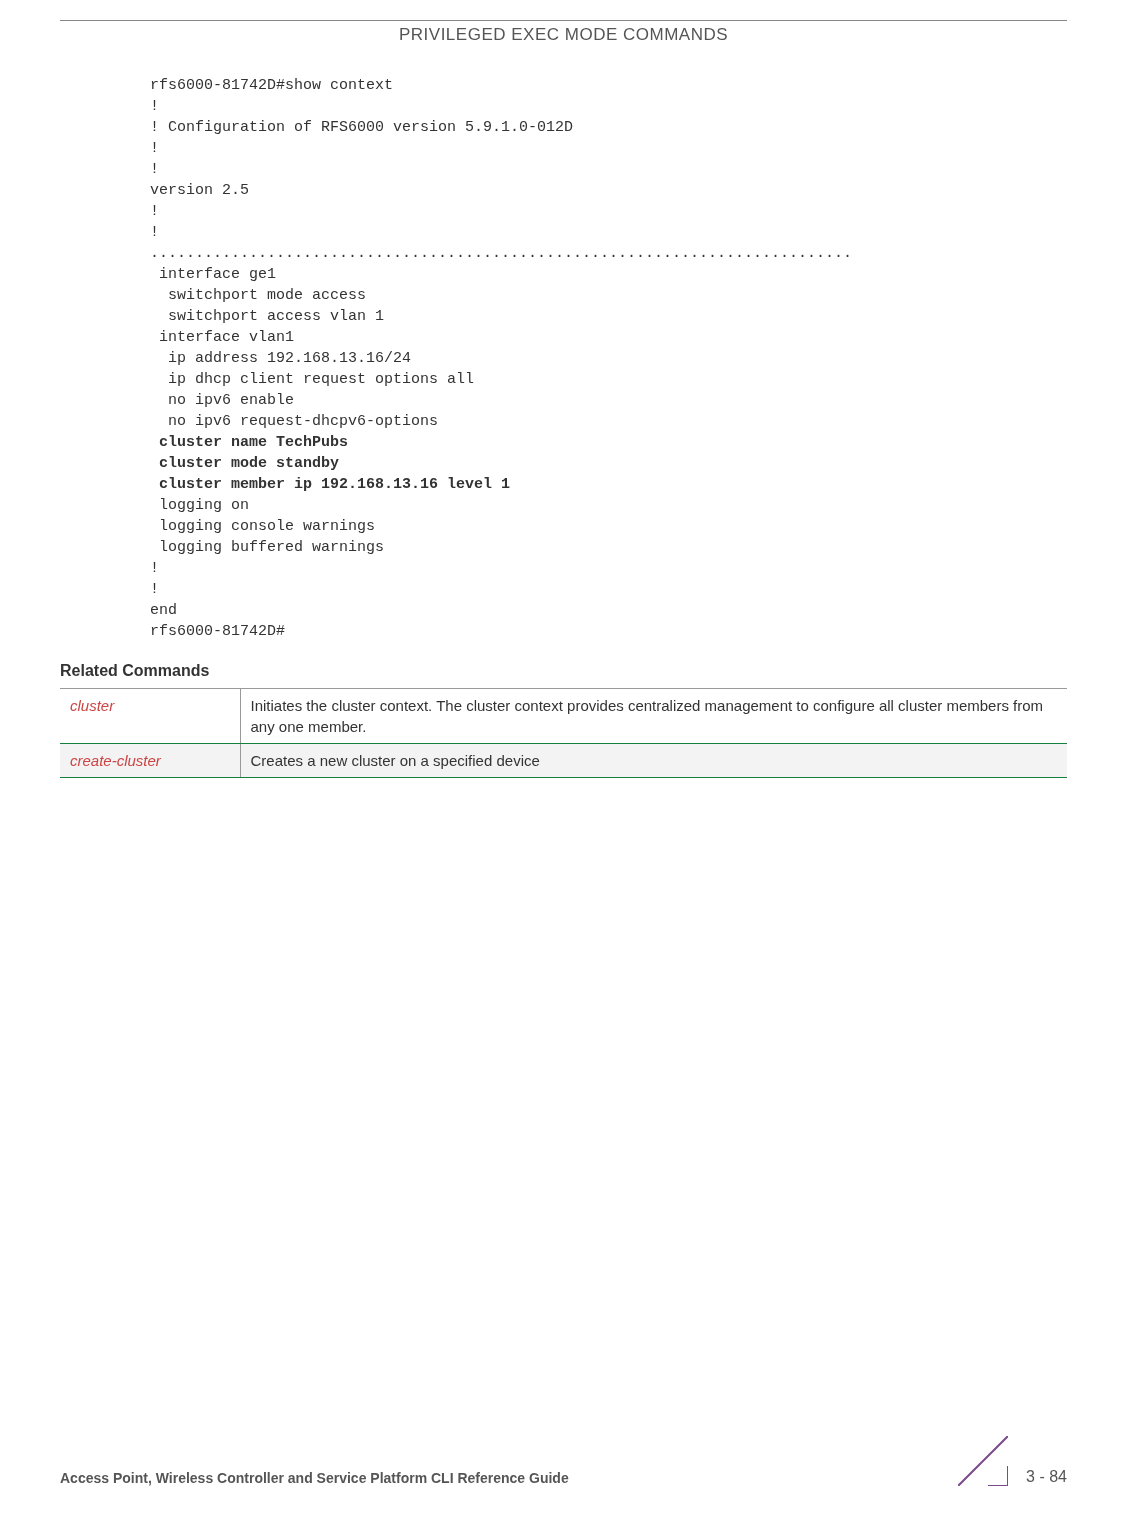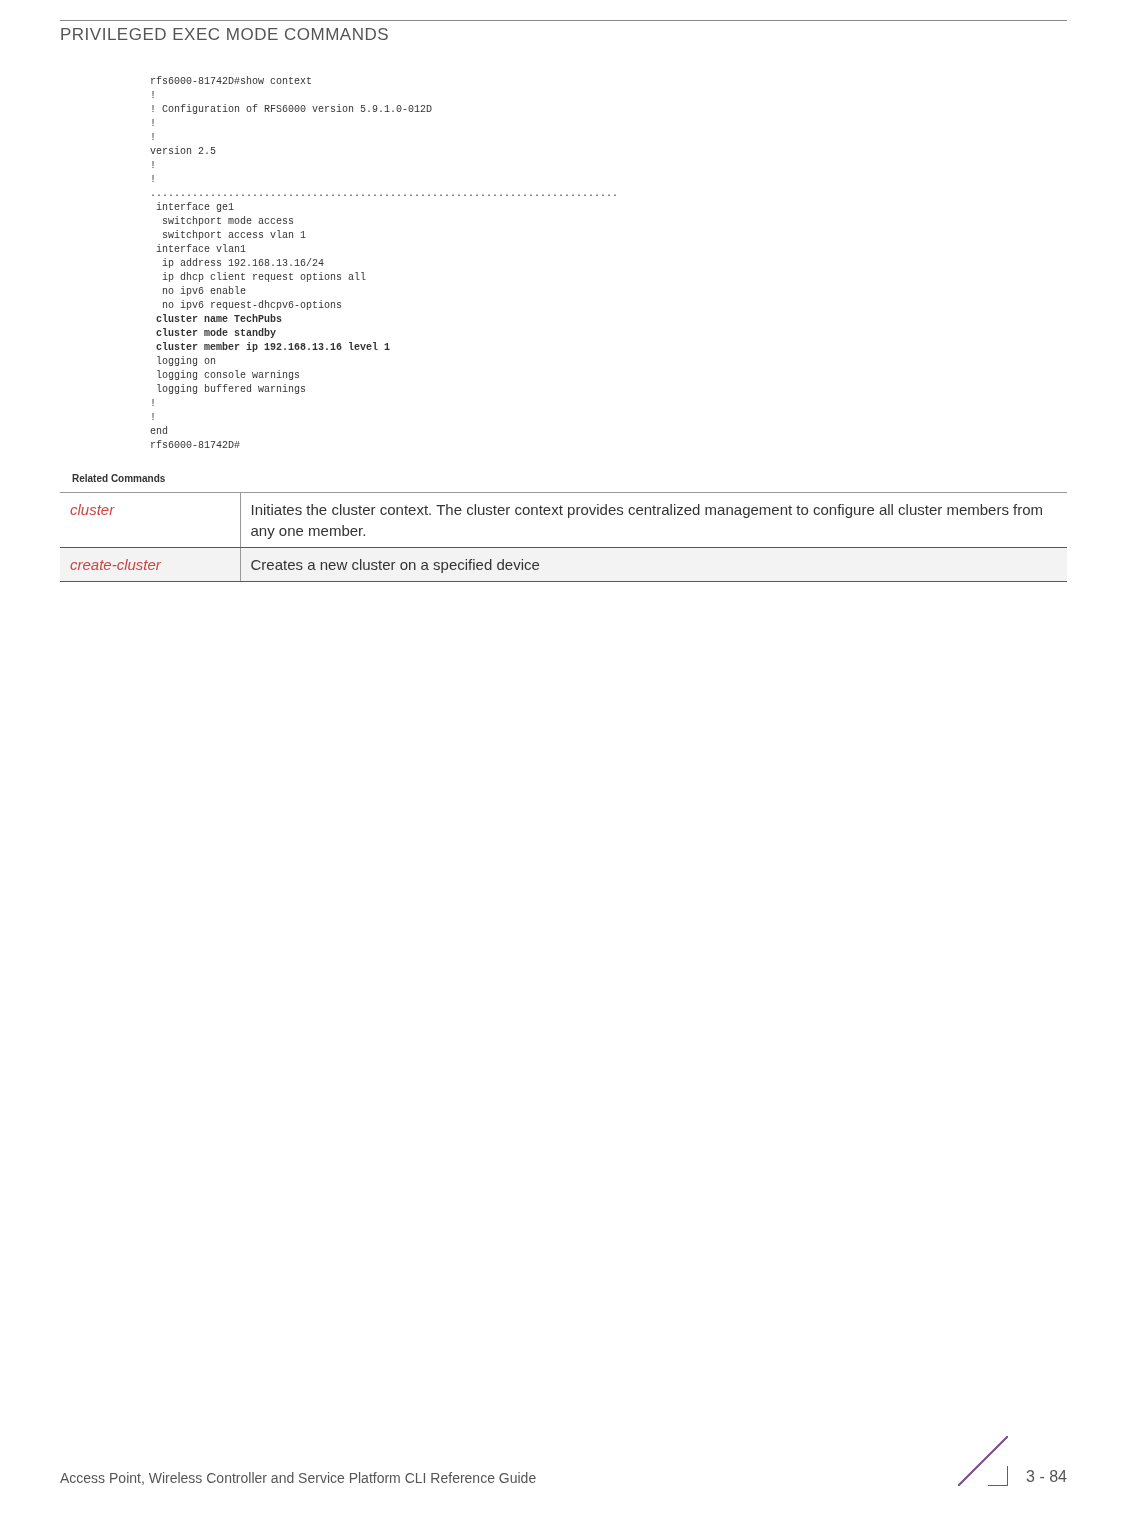--- a/index.html
+++ b/index.html
@@ -11,48 +11,48 @@
       width: 1127px;
       height: 1516px;
       position: relative;
       padding: 0 60px;
     }
     .header-line {
       border-top: 1px solid #888;
       margin-top: 20px;
     }
     .header-title {
-      text-align: left;
+      text-align: center;
       font-family: Arial, Helvetica, sans-serif;
       font-size: 17px;
       font-weight: 300;
       letter-spacing: 0.5px;
       color: #555;
       padding-top: 4px;
       padding-bottom: 30px;
     }
     .code-block {
       font-family: "Courier New", Courier, monospace;
-      font-size: 10px;
+      font-size: 15px;
       line-height: 1.4;
       white-space: pre;
       margin-left: 90px;
       margin-bottom: 20px;
       color: #333;
     }
     .code-block .bold {
       font-weight: bold;
     }
     .section-heading {
       font-family: Arial, Helvetica, sans-serif;
-      font-size: 10px;
+      font-size: 16px;
       font-weight: bold;
       color: #333;
       margin-bottom: 8px;
-      margin-left: 12px;
+      margin-left: 0;
     }
     .cmd-table {
       width: 100%;
       border-collapse: collapse;
       margin-bottom: 40px;
     }
     .cmd-table td {
       border-top: 1px solid #999;
       border-bottom: 1px solid #15803d;
       padding: 6px 10px;
@@ -75,20 +75,21 @@
       left: 60px;
       right: 60px;
       display: flex;
       justify-content: space-between;
       align-items: flex-end;
       font-size: 14px;
       color: #555;
     }
     .footer-left {
       flex: 1;
+      font-weight: bold;
     }
     .footer-right {
       display: flex;
       align-items: flex-end;
       gap: 18px;
     }
     .page-number {
       font-size: 16px;
       color: #555;
     }

